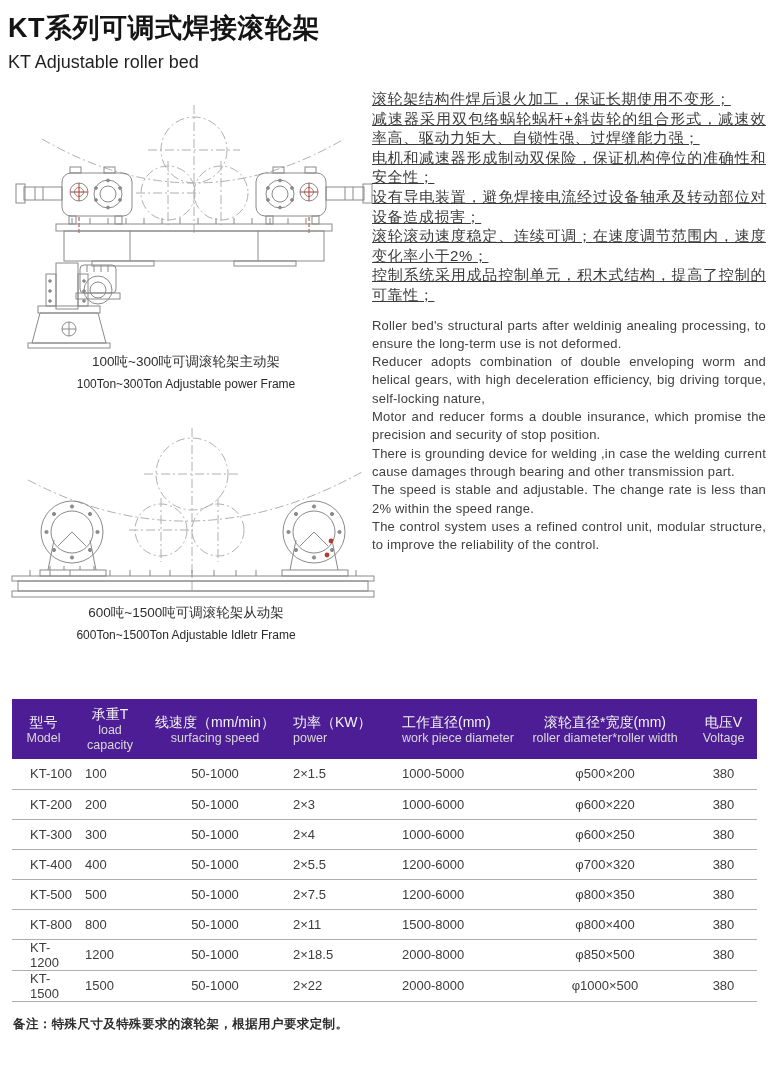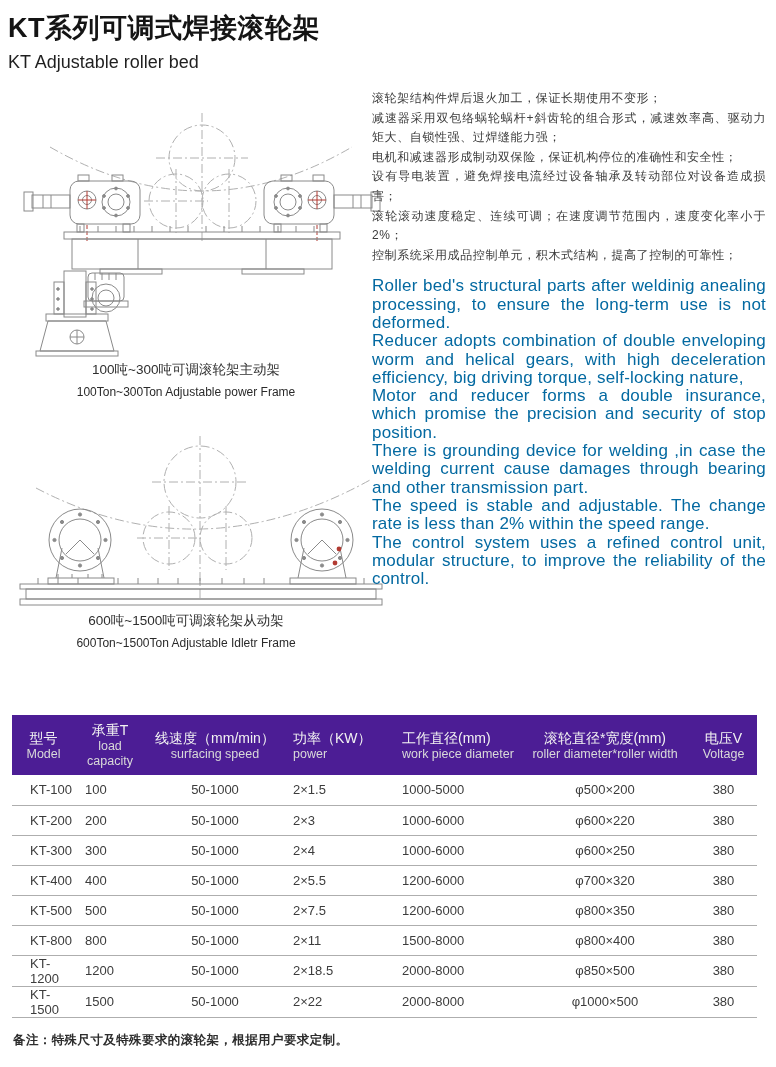--- a/index.html
+++ b/index.html
@@ -16,33 +16,33 @@
     font-size: 27px; font-weight: 700; color: #141414;
     margin: 2px 0 6px 8px; letter-spacing: 0.5px;
   }
   .title-en { font-size: 18px; color: #1f1f1f; margin-left: 8px; }
 
   
   .main { display: flex; margin-top: 12px; }
   .left-col { width: 372px; flex: none; }
   .right-col { flex: 1; padding: 4px 10px 0 0; }
 
-  figure { margin: 16px; text-align: center; }
+  figure { margin: 8px; text-align: center; }
   .fig-svg { display: block; }
   .fig2 { margin-top: 26px; }
   .cap-zh { font-size: 13.5px; color: #2e2e2e; line-height: 21px; }
   .cap-en { font-size: 12px; color: #2a2a2a; line-height: 24px; }
 
   .features-zh p {
-    font-size: 12px; line-height: 19.6px; color: #3b3b3b;
-    text-align: justify; text-justify: inter-character; letter-spacing: 0.6px;
+    font-size: 15px; line-height: 19.6px; color: #3b3b3b;
+    text-align: justify; text-justify: inter-character; letter-spacing: 0.6px; text-decoration: underline;
   }
   .features-en { margin-top: 12px; }
   .features-en p {
-    font-size: 17px; line-height: 18.3px; color: #0369a1;
+    font-size: 13px; line-height: 18.3px; color: #404040;
     text-align: justify; letter-spacing: 0.2px;
   }
 
   
   table.spec-table {
     width: 745px; margin: 44px 0 0 12px;
     border-collapse: collapse; table-layout: fixed;
   }
   .spec-table thead tr { background: #4c1d95; }
   .spec-table th {

